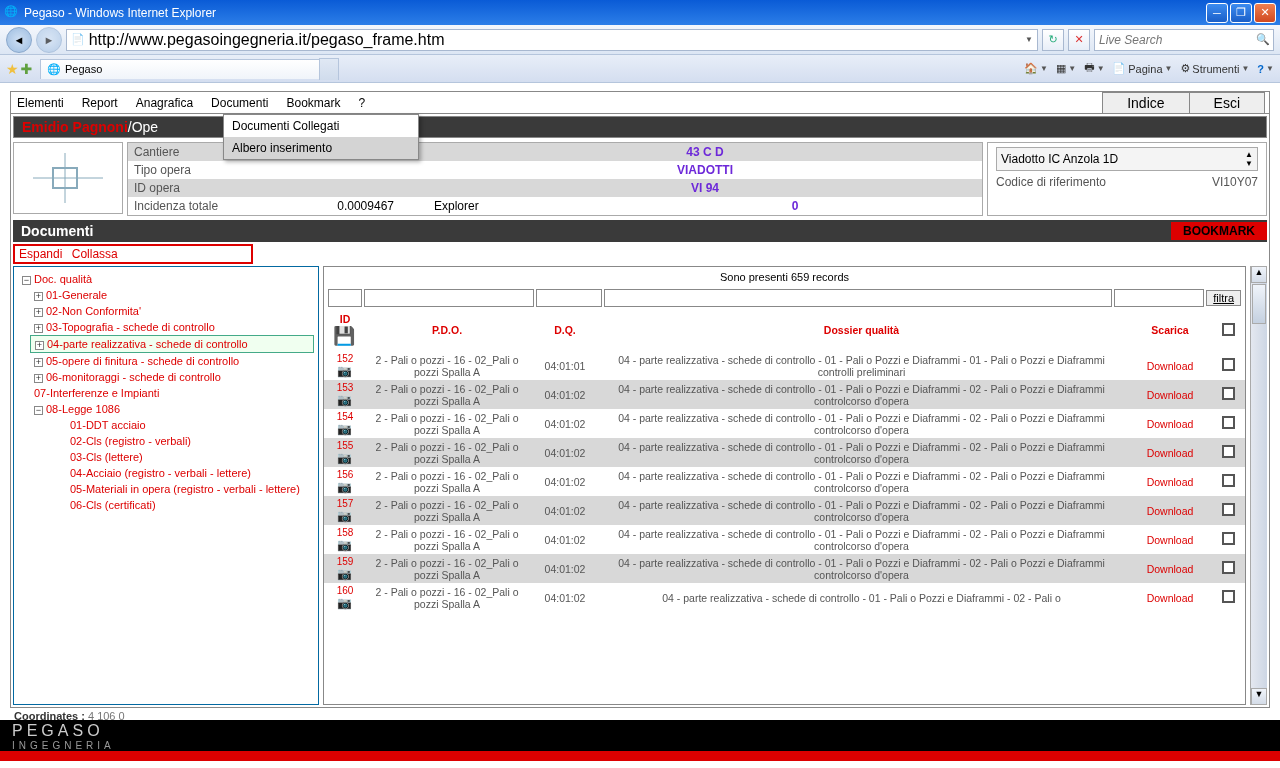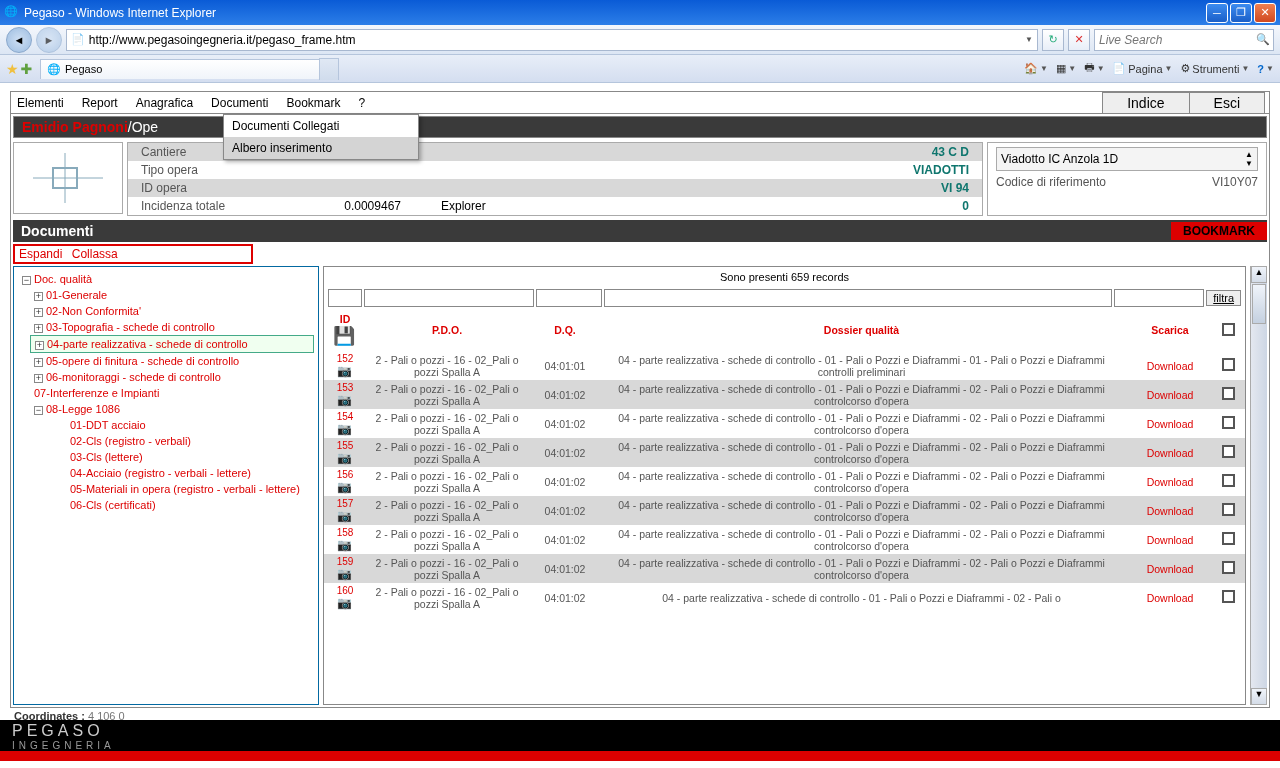--- a/index.html
+++ b/index.html
@@ -11,21 +11,21 @@
 .ie-titlebar .title-text { flex: 1; font-size: 12px; }
 .window-controls { display: flex; gap: 2px; }
 .wctrl { width: 22px; height: 20px; border: 1px solid #fff; border-radius: 3px; display: flex; align-items: center; justify-content: center; font-size: 11px; cursor: pointer; }
 .wmin, .wmax { background: linear-gradient(#3c8cf0, #1a5fc8); }
 .wclose { background: linear-gradient(#f08050, #d04820); }
 
 .ie-navbar { height: 30px; background: linear-gradient(#f4f7fc, #dce6f4); display: flex; align-items: center; padding: 2px 6px; gap: 4px; border-bottom: 1px solid #b5c5dc; }
 .navbtn { width: 26px; height: 26px; border-radius: 50%; background: radial-gradient(#cfe0f4, #9cbce0); border: 1px solid #8aa8cc; display: flex; align-items: center; justify-content: center; cursor: pointer; }
 .navbtn.fwd { opacity: 0.6; }
 .addrbar { flex: 1; display: flex; align-items: center; background: #fff; border: 1px solid #a8b8d0; height: 22px; padding: 0 4px; gap: 4px; }
-.addrbar input { flex: 1; border: none; outline: none; font-size: 12px; }
+.addrbar input { flex: 1; border: none; outline: none; font-size: 16px; }
 .small-btn { width: 22px; height: 22px; border: 1px solid #a8b8d0; background: linear-gradient(#fff, #e8eef8); display: flex; align-items: center; justify-content: center; cursor: pointer; }
 .searchbar { display: flex; align-items: center; background: #fff; border: 1px solid #a8b8d0; height: 22px; padding: 0 4px; width: 180px; }
 .searchbar input { flex: 1; border: none; outline: none; font-size: 12px; color: #888; font-style: italic; }
 
 .ie-tabbar { height: 28px; background: linear-gradient(#e8eef8, #d4def0); display: flex; align-items: center; padding: 2px 6px; border-bottom: 1px solid #b5c5dc; }
 .favstar { color: #f0c040; font-size: 14px; margin-right: 2px; }
 .favplus { color: #60a040; font-size: 14px; margin-right: 8px; }
 .tab { background: linear-gradient(#fff, #f0f4fa); border: 1px solid #b5c5dc; border-bottom: none; padding: 3px 12px 3px 6px; display: flex; align-items: center; gap: 4px; font-size: 11px; min-width: 280px; }
 .tab-blank { background: linear-gradient(#e0e8f4, #d0dcec); border: 1px solid #b5c5dc; border-bottom: none; width: 20px; height: 22px; margin-left: -1px; }
 .ie-toolbar { margin-left: auto; display: flex; align-items: center; gap: 8px; color: #333; }
@@ -44,25 +44,25 @@
 .dropdown { position: absolute; top: 22px; left: 212px; background: #fff; border: 1px solid #888; width: 196px; z-index: 10; box-shadow: 2px 2px 4px rgba(0,0,0,0.3); }
 .dropdown .ditem { padding: 4px 8px; cursor: pointer; font-size: 12px; }
 .dropdown .ditem.hover { background: #d4d4d4; }
 
 .breadcrumb { height: 22px; background: #3a3a3a; color: #fff; display: flex; align-items: center; padding: 0 8px; font-size: 14px; border: 1px solid #888; margin: 2px; }
 .breadcrumb .bc-user { color: #d00; font-weight: bold; }
 
 .info-area { display: flex; margin: 2px; gap: 4px; }
 .info-logo { width: 110px; height: 72px; border: 1px solid #aaa; background: #fff; display:flex; align-items:center; justify-content:center; }
 .info-table { flex: 1; border: 1px solid #aaa; }
-.info-table .row { display: flex; height: 18px; align-items: center; padding: 0 13px; font-size: 12px; }
+.info-table .row { display: flex; height: 18px; align-items: center; padding: 0 6px; font-size: 12px; }
 .info-table .row.alt { background: #d8d8d8; }
 .info-table .row .k { flex: 0 0 120px; color: #555; }
 .info-table .row .v1 { flex: 0 0 180px; text-align: left; }
-.info-table .row .v2 { flex: 1; text-align: right; color: #0f766e; font-weight: bold; }
+.info-table .row .v2 { flex: 1; text-align: center; color: #6d28d9; font-weight: bold; }
 .info-right { width: 280px; border: 1px solid #aaa; padding: 4px 8px; font-size: 12px; }
 .info-right .sel { border: 1px solid #aaa; background: #f4f4f4; padding: 2px 4px; margin-bottom: 4px; display:flex; justify-content:space-between; align-items:center; }
 .info-right .kv { display: flex; justify-content: space-between; color: #555; gap: 44px; }
 
 .section-head { display: flex; align-items: center; background: #3a3a3a; margin: 2px; height: 22px; }
 .section-head .sh-title { color: #fff; font-weight: bold; padding: 0 8px; font-size: 14px; }
 .section-head .bookmark { margin-left: auto; background: #d00; color: #000; padding: 2px 12px; font-size: 12px; font-weight: bold; cursor: pointer; }
 
 .exp-col { border: 2px solid #d00; margin: 0 2px; width: 240px; padding: 1px 4px; font-size: 12px; }
 .exp-col span { color: #d00; cursor: pointer; margin-right: 6px; }

